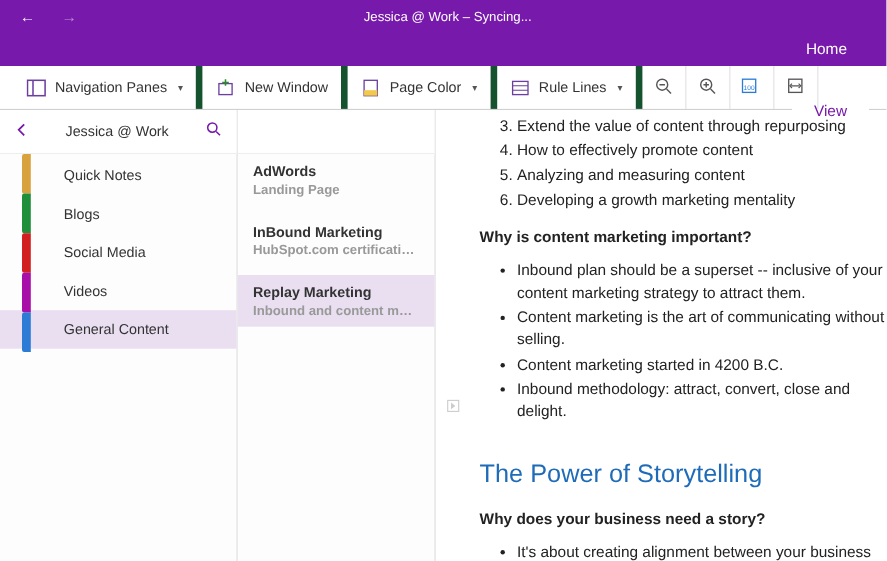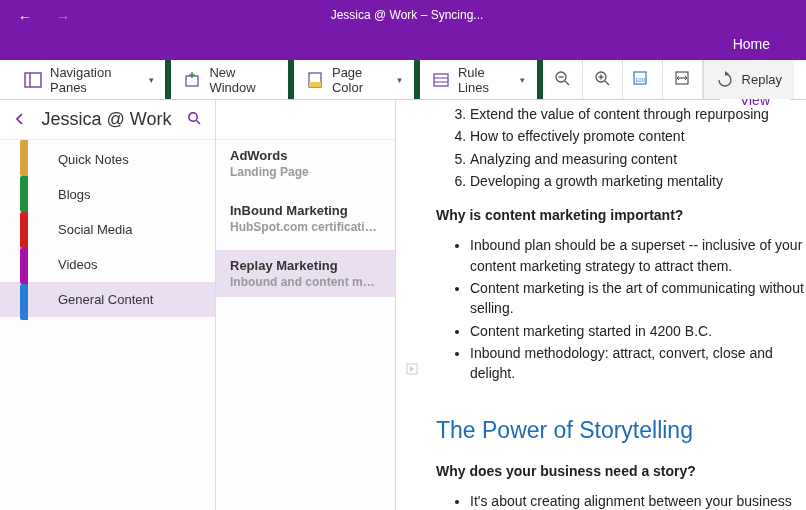--- a/index.html
+++ b/index.html
@@ -89,21 +89,21 @@
     height: 40px;
     display: flex;
     align-items: center;
     justify-content: space-between;
     padding: 0 14px;
     border-bottom: 1px solid #eee;
     background: #fff;
   }
   .panel-header .back { color: #7719AA; font-size: 16px; }
   .panel-header .search { color: #7719AA; font-size: 16px; }
-  .panel-header .name { flex: 1; text-align: center; font-size: 18px; color: #333; }
+  .panel-header .name { flex: 1; text-align: center; font-size: 13px; color: #333; }
   .section-list { padding-top: 2px; }
   .section-item {
     padding: 10px 14px 10px 58px;
     font-size: 13px;
     color: #333;
     position: relative;
   }
   .section-item.selected { background: #e9dff1; }
   .page-item {
     padding: 8px 14px;
@@ -219,29 +219,20 @@
     <div class="iconbtn">
       <span>
         <svg width="18" height="18" viewBox="0 0 18 18">
             <rect x="3" y="3" width="12" height="12" fill="none" stroke="#555" stroke-width="1.2"></rect>
             <line x1="5" y1="9" x2="13" y2="9" stroke="#555" stroke-width="1.2"></line>
             <polyline points="6,7 4,9 6,11" fill="none" stroke="#555" stroke-width="1"></polyline>
             <polyline points="12,7 14,9 12,11" fill="none" stroke="#555" stroke-width="1"></polyline>
           </svg>
       </span>
     </div>
-  </div>
-  <div class="rbtn" style="background:#f3f3f3;border-left:1px solid #e0e0e0">
-    <span class="icon">
-      <svg width="18" height="18" viewBox="0 0 18 18">
-          <path d="M9 3 A6 6 0 1 1 3 9" fill="none" stroke="#555" stroke-width="1.3"></path>
-          <polyline points="9,0 9,5 13,3" fill="#555"></polyline>
-        </svg>
-    </span>
-    <span>Replay</span>
   </div>
 </div>
 
 <div class="body">
   <div class="panel-left">
     <div class="panel-header">
       <span class="back">
         <svg width="12" height="12" viewBox="0 0 12 12">
             <polyline points="8,1 3,6 8,11" fill="none" stroke="#7719AA" stroke-width="1.6"></polyline>
           </svg>

